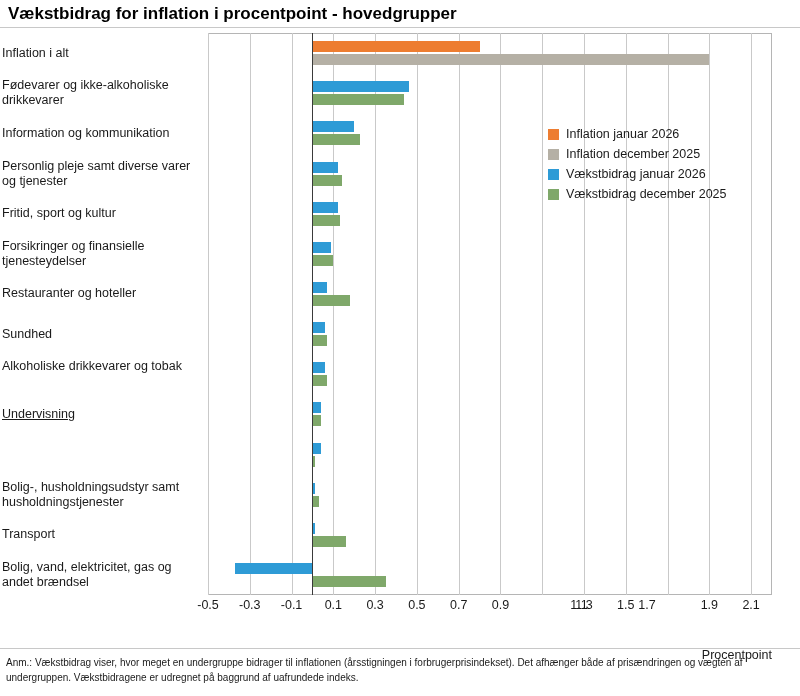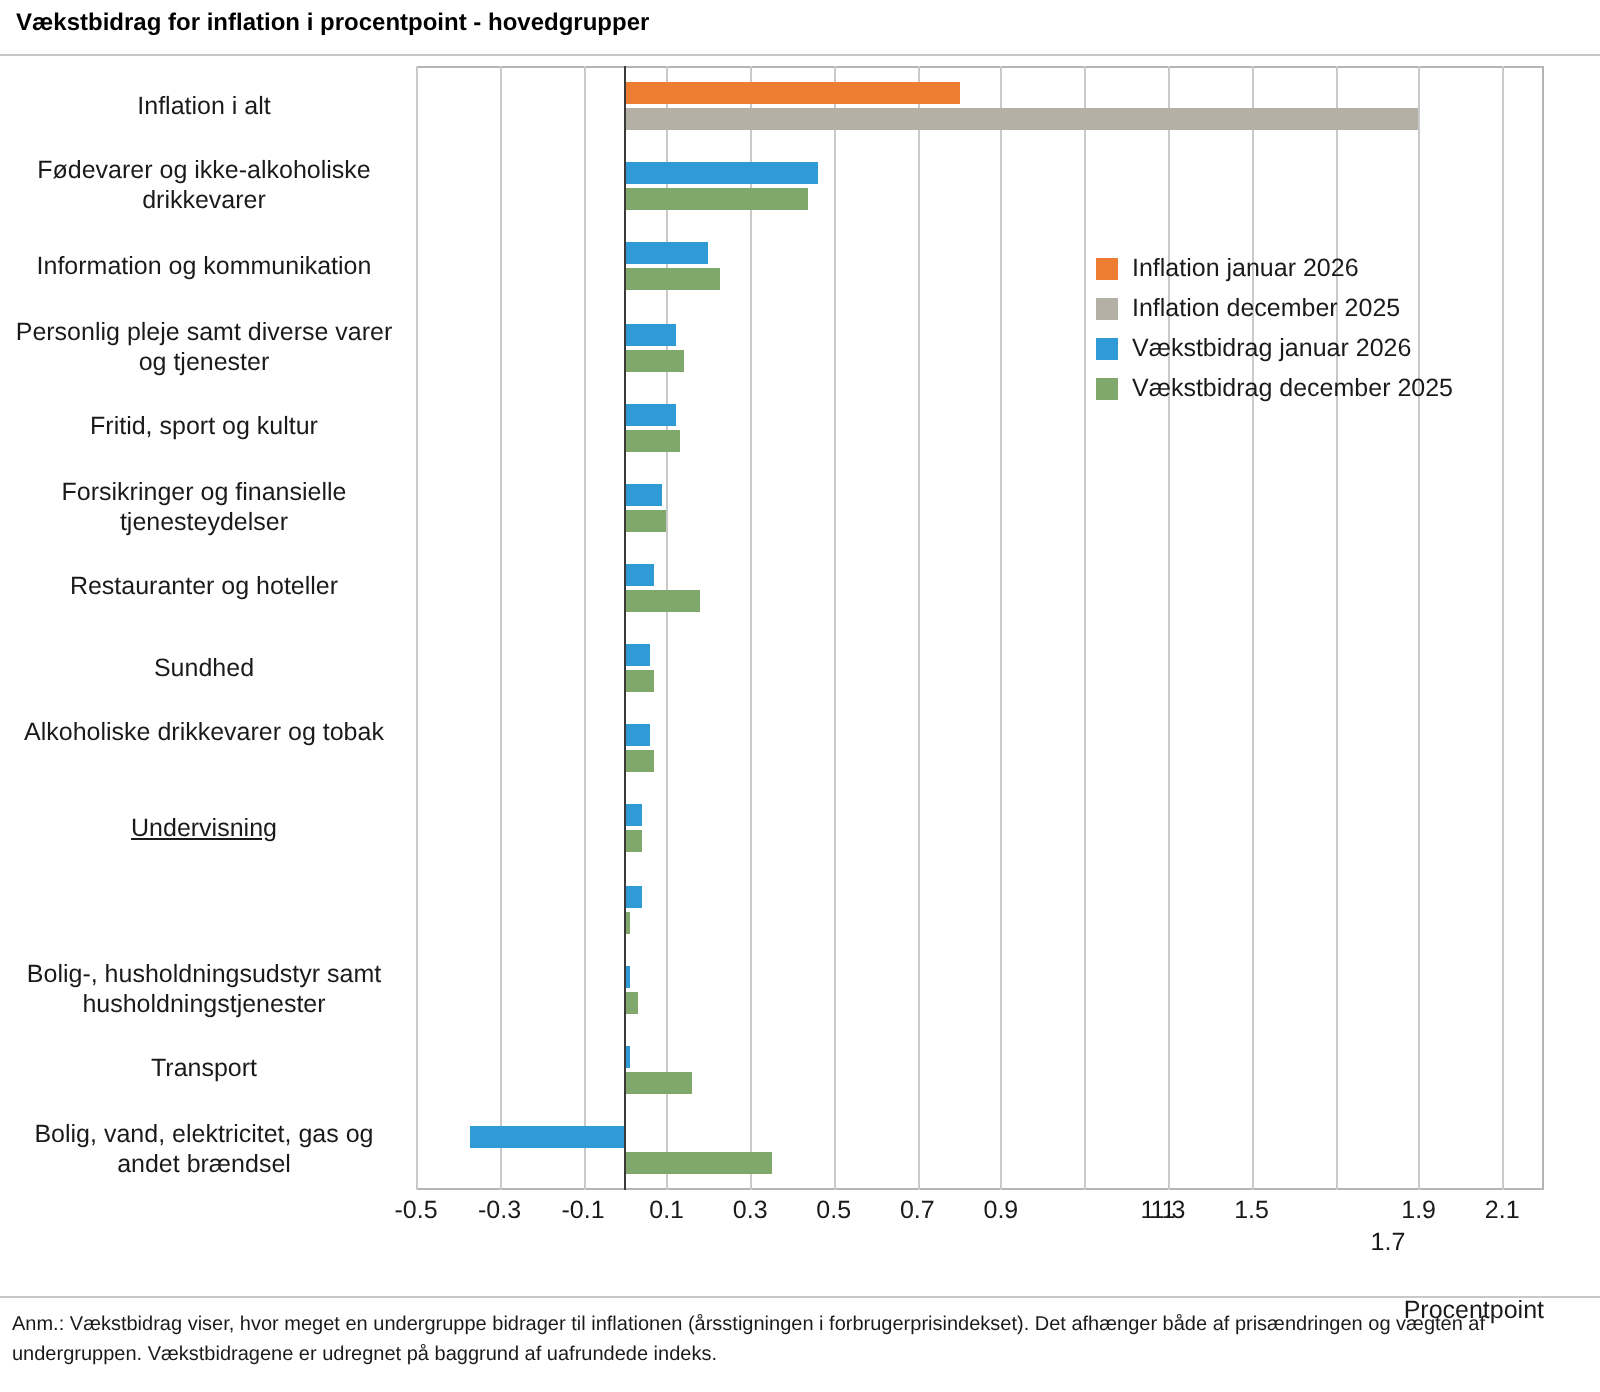--- a/index.html
+++ b/index.html
@@ -18,21 +18,21 @@
     position: relative;
     width: 800px;
     height: 696px;
     box-sizing: border-box;
   }
   
   #title {
     position: absolute;
     left: 8px;
     top: 4px;
-    font-size: 12px;
+    font-size: 17px;
     font-weight: bold;
     letter-spacing: 0px;
     color: #000;
     white-space: nowrap;
   }
   #title-rule {
     position: absolute;
     left: 0px;
     top: 27px;
     width: 800px;
@@ -78,21 +78,21 @@
     position: absolute;
     left: 0px;
     top: 33px;
     width: 202px;
     height: 562px;
   }
   .cat-label {
     position: absolute;
     right: 0px;
     width: 200px;
-    text-align: center;
+    text-align: left;
     font-size: 12.5px;
     color: #1a1a1a;
     line-height: 15px;
   }
   
   #xaxis {
     position: absolute;
     left: 208px;
     top: 598px;
     width: 564px;
@@ -236,21 +236,21 @@
       <div class="xtick" style="left: 41.7778px;">-0.3</div>
       <div class="xtick" style="left: 83.5556px;">-0.1</div>
       <div class="xtick" style="left: 125.333px;">0.1</div>
       <div class="xtick" style="left: 167.111px;">0.3</div>
       <div class="xtick" style="left: 208.889px;">0.5</div>
       <div class="xtick" style="left: 250.667px;">0.7</div>
       <div class="xtick" style="left: 292.444px;">0.9</div>
       <div class="xtick" style="left: 323px; margin-left: 48px;">1.1</div>
       <div class="xtick" style="left: 376px;">1.3</div>
       <div class="xtick" style="left: 417.778px;">1.5</div>
-      <div class="xtick" style="left: 486px; margin-top: 16px;">1.7</div>
+      <div class="xtick" style="left: 439px;">1.7</div>
       <div class="xtick" style="left: 501.333px;">1.9</div>
       <div class="xtick" style="left: 543.111px;">2.1</div>
     </div>
   <div id="xaxis-title">Procentpoint</div>
 
   <div id="legend">
       <div class="legend-item">
         <span class="legend-swatch" style="background: rgb(237, 125, 49);"></span>
         <span class="legend-label">Inflation januar 2026</span>
       </div>

